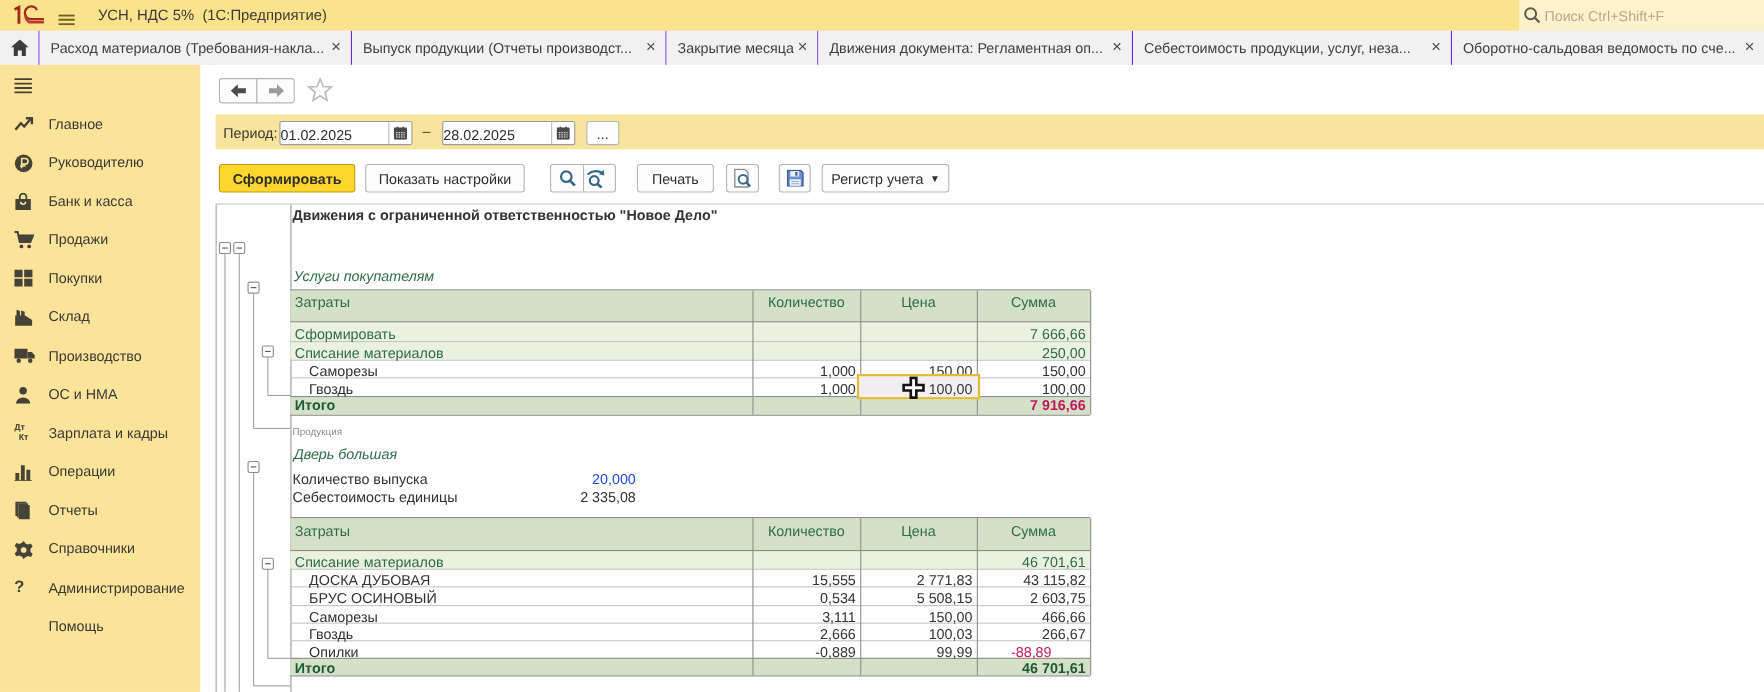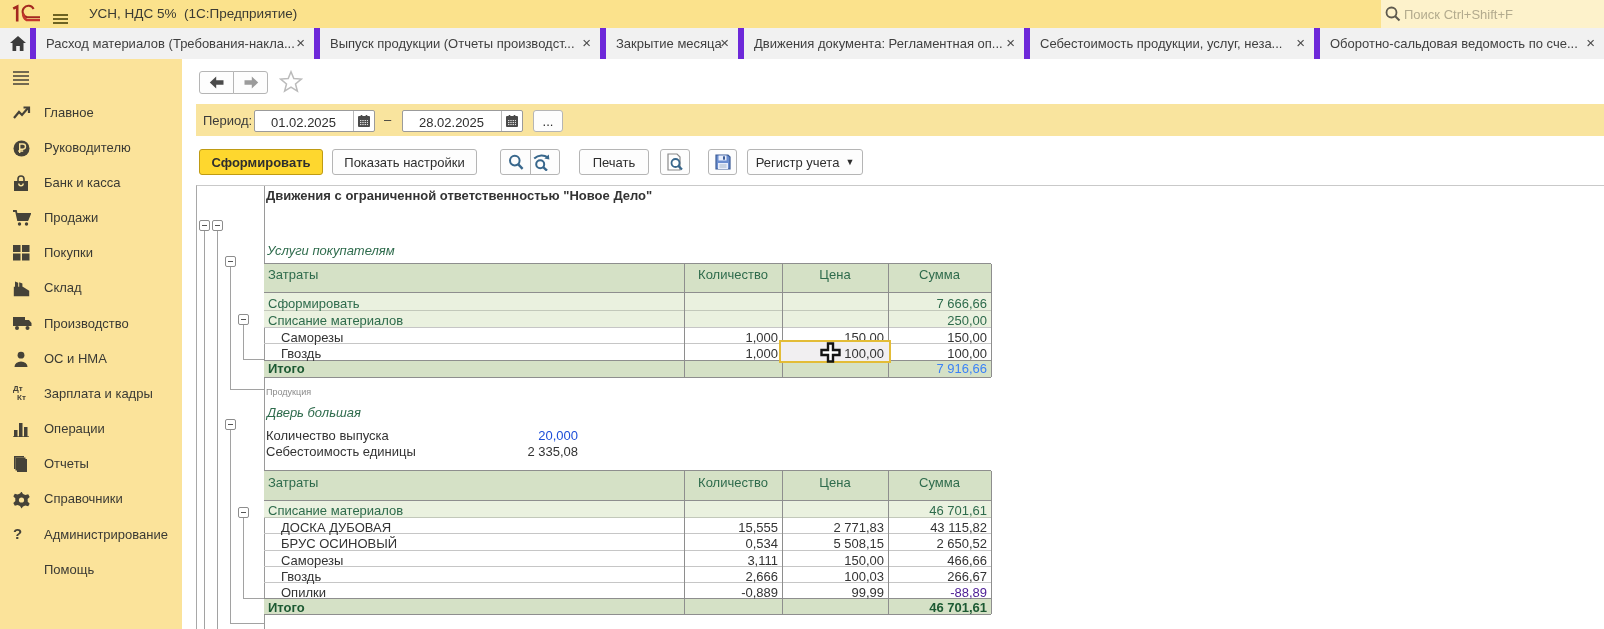--- a/index.html
+++ b/index.html
@@ -10,41 +10,41 @@
 
   
   #topbar { left:0; top:0; width:1604px; height:28px; background:#fbe28c; }
   #apptitle { left:89px; top:6px; font-size:13.5px; color:#3b3b33; }
   #searchbox { left:1381px; top:0; width:223px; height:28px; background:#fdf2cb; }
   #searchtext { left:1404px; top:7px; font-size:13px; color:#b3ab8e; }
 
   
   #tabbar { left:0; top:28px; width:1604px; height:31px; background:#f1f1f1; }
   .tab { position:absolute; top:28px; height:31px; background:#f1f1f1;
-         border-right:6px solid #6d28d9; font-size:13px; color:#3f3f3f;
+         border-right:1px solid #6d28d9; font-size:13px; color:#3f3f3f;
          display:flex; align-items:center; padding-left:10px; padding-right:26px; white-space:nowrap; overflow:hidden; }
   .tab .x { position:absolute; right:9px; top:6px; color:#4a4a4a; font-size:15px; font-weight:normal; }
 
   
   #sidebar { left:0; top:59px; width:182px; height:570px; background:#fbe39a; }
   .sbitem { position:absolute; left:0; width:181px; height:33px; }
   .sbitem .ic { position:absolute; left:13px; top:8px; width:18px; height:18px; }
   .sbitem .tx { position:absolute; left:44px; top:9px; font-size:13px; color:#3a3a34;margin-top:34px; }
 
   
   #navrow { left:196px; top:59px; width:1408px; height:45px; background:#fff; }
   .navbtn { position:absolute; top:70px; width:35px; height:23px; background:#fdfdfd;
             border:1px solid #b5b5b5; }
   #ttl { left:314px; top:72px; font-size:17.6px; font-weight:bold; color:#2d2d2d; }
 
   
   #periodbar { left:196px; top:104px; width:1408px; height:32px; background:#f9e49e; }
   .datefield { position:absolute; top:110px; height:22px; background:#fff;
                border:1px solid #9b9b9b; border-radius:2px; font-size:13px; color:#2e2e2e; }
-  .datefield .dt { position:absolute; left:16px; top:4px; }
+  .datefield .dt { position:absolute; left:0; top:4px; }
 
   
   #toolbar { left:196px; top:136px; width:1408px; height:47px; background:#fff; }
   .tbtn { position:absolute; top:149px; height:26px; background:#fdfdfd;
           border:1px solid #b5b5b5; border-radius:3px; font-size:13px; color:#2e2e2e;
           display:flex; align-items:center; justify-content:center; }
 
   
   #panel { left:196px; top:185px; width:1408px; height:444px; background:#fff;
            border-top:1px solid #c9c9c9; border-left:1px solid #a8a8a8; }
@@ -329,21 +329,21 @@
   <div class="cell grn" style="left:888px;top:296px;width:99px;text-align:right;">7 666,66</div>
   <div class="cell grn" style="left:268px;top:313px;">Списание материалов</div>
   <div class="cell grn" style="left:888px;top:313px;width:99px;text-align:right;">250,00</div>
   <div class="cell" style="left:281px;top:330px;color:#333;">Саморезы</div>
   <div class="cell" style="left:684px;top:330px;width:94px;text-align:right;color:#333;">1,000</div>
   <div class="cell" style="left:782px;top:330px;width:102px;text-align:right;color:#333;">150,00</div>
   <div class="cell" style="left:888px;top:330px;width:99px;text-align:right;color:#333;">150,00</div>
   <div class="cell" style="left:281px;top:346px;color:#333;">Гвоздь</div>
   <div class="cell" style="left:684px;top:346px;width:94px;text-align:right;color:#333;">1,000</div>
   <div class="cell" style="left:268px;top:361px;font-weight:bold;color:#1d5a33;">Итого</div>
-  <div class="cell" style="left:888px;top:361px;width:99px;text-align:right;font-weight:normal;color:#3b82f6;">7 916,66</div>
+  <div class="cell" style="left:888px;top:361px;width:99px;text-align:right;font-weight:bold;color:#be185d;">7 916,66</div>
 
   <div class="abs" style="left:779px;top:340px;width:112px;height:23px;background:#f1eff1;border:2px solid #e3bc37;"></div>
   <div class="cell" style="left:782px;top:346px;width:102px;text-align:right;color:#333;">100,00</div>
   <div class="cell" style="left:888px;top:346px;width:99px;text-align:right;color:#333;">100,00</div>
   <div id="cursor" class="abs" style="left:820px;top:342px;">
     <svg width="21" height="21" viewBox="0 0 21 21">
       <path d="M8 1.5 H13 V8 H19.5 V13 H13 V19.5 H8 V13 H1.5 V8 H8 Z" fill="#fff" stroke="#141414" stroke-width="2.4"></path>
     </svg>
   </div>
 
@@ -376,28 +376,28 @@
   <div class="cell grn" style="left:888px;top:475px;width:103px;text-align:center;">Сумма</div>
   <div class="cell grn" style="left:268px;top:503px;">Списание материалов</div>
   <div class="cell grn" style="left:888px;top:503px;width:99px;text-align:right;">46 701,61</div>
   <div class="cell" style="left:281px;top:520px;color:#333;">ДОСКА ДУБОВАЯ</div>
   <div class="cell" style="left:684px;top:520px;width:94px;text-align:right;color:#333;">15,555</div>
   <div class="cell" style="left:782px;top:520px;width:102px;text-align:right;color:#333;">2 771,83</div>
   <div class="cell" style="left:888px;top:520px;width:99px;text-align:right;color:#333;">43 115,82</div>
   <div class="cell" style="left:281px;top:536px;color:#333;">БРУС ОСИНОВЫЙ</div>
   <div class="cell" style="left:684px;top:536px;width:94px;text-align:right;color:#333;">0,534</div>
   <div class="cell" style="left:782px;top:536px;width:102px;text-align:right;color:#333;">5 508,15</div>
-  <div class="cell" style="left:888px;top:536px;width:99px;text-align:right;color:#333;">2 650,52</div>
+  <div class="cell" style="left:888px;top:536px;width:99px;text-align:right;color:#333;">2 603,75</div>
   <div class="cell" style="left:281px;top:553px;color:#333;">Саморезы</div>
   <div class="cell" style="left:684px;top:553px;width:94px;text-align:right;color:#333;">3,111</div>
   <div class="cell" style="left:782px;top:553px;width:102px;text-align:right;color:#333;">150,00</div>
   <div class="cell" style="left:888px;top:553px;width:99px;text-align:right;color:#333;">466,66</div>
   <div class="cell" style="left:281px;top:569px;color:#333;">Гвоздь</div>
   <div class="cell" style="left:684px;top:569px;width:94px;text-align:right;color:#333;">2,666</div>
   <div class="cell" style="left:782px;top:569px;width:102px;text-align:right;color:#333;">100,03</div>
   <div class="cell" style="left:888px;top:569px;width:99px;text-align:right;color:#333;">266,67</div>
   <div class="cell" style="left:281px;top:585px;color:#333;">Опилки</div>
   <div class="cell" style="left:684px;top:585px;width:94px;text-align:right;color:#333;">-0,889</div>
   <div class="cell" style="left:782px;top:585px;width:102px;text-align:right;color:#333;">99,99</div>
-  <div class="cell" style="left:888px;top:585px;width:99px;text-align:right;color:#4c1d95;">-88,89</div>
+  <div class="cell" style="left:888px;top:585px;width:99px;text-align:center;color:#be185d;">-88,89</div>
   <div class="cell" style="left:268px;top:600px;font-weight:bold;color:#1d5a33;">Итого</div>
   <div class="cell" style="left:888px;top:600px;width:99px;text-align:right;font-weight:bold;color:#1d5a33;">46 701,61</div>
 </div>
 
 </body></html>

